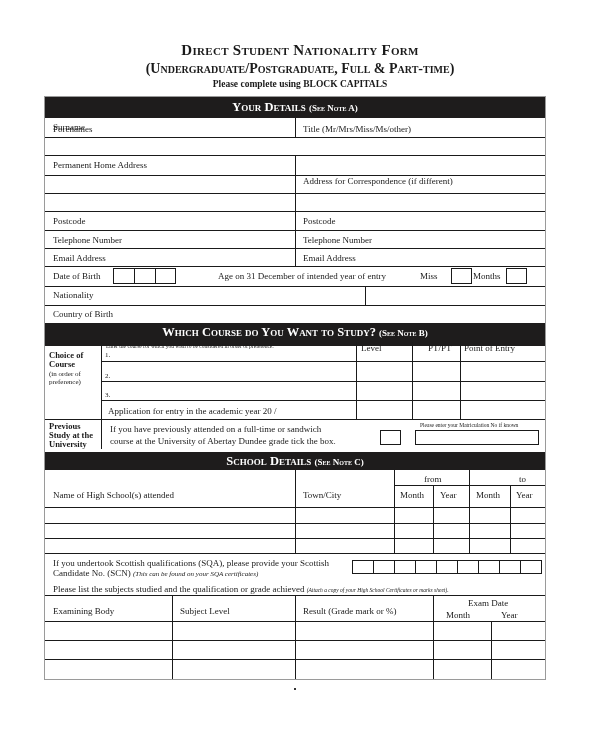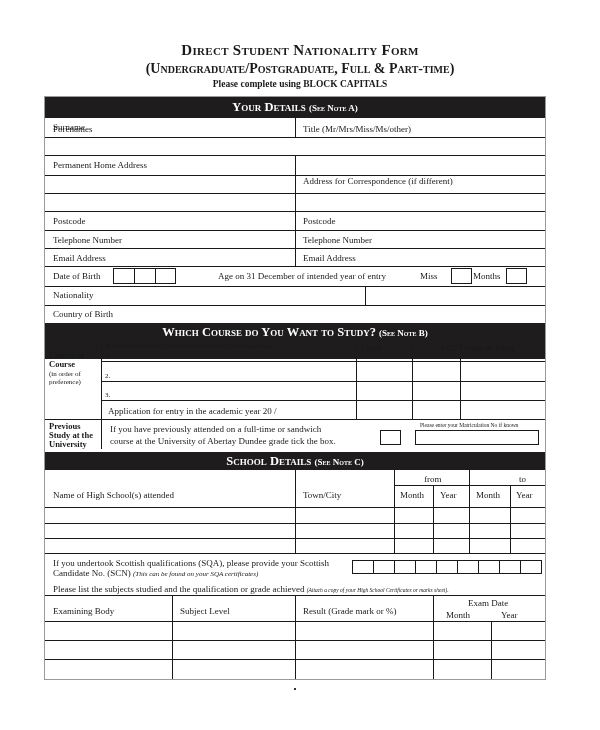--- a/index.html
+++ b/index.html
@@ -88,40 +88,40 @@
 <div class="abs lbl" style="left:473px; top:271px;">Months</div>
 <div class="abs box" style="left:506px; top:268px; width:21px; height:16px;"></div>
 
 <div class="abs lbl" style="left:53px; top:290px;">Nationality</div>
 <div class="abs" style="left:100px; top:287px; width:263px; height:17px;"></div>
 <div class="abs" style="left:367px; top:287px; width:176px; height:17px;"></div>
 
 <div class="abs lbl" style="left:53px; top:309px;">Country of Birth</div>
 <div class="abs" style="left:125px; top:306px; width:418px; height:16px;"></div>
 
-<div class="abs bar" style="left:45px; top:323px; width:500px; height:36px; line-height:19px;">
+<div class="abs bar" style="left:45px; top:323px; width:500px; height:23px; line-height:19px;">
   <span>Which Course do You Want to Study?</span>
   <span class="note">(See Note B)</span>
 </div>
 
 <div class="abs vl" style="left:101px; top:342px; height:107px;"></div>
 <div class="abs vl" style="left:356px; top:342px; height:77px;"></div>
 <div class="abs vl" style="left:412px; top:342px; height:77px;"></div>
 <div class="abs vl" style="left:460px; top:342px; height:77px;"></div>
 <div class="abs hl" style="left:101px; top:361px; width:444px;"></div>
 <div class="abs hl" style="left:101px; top:381px; width:444px;"></div>
 <div class="abs hl" style="left:101px; top:400px; width:444px;"></div>
 <div class="abs hl" style="left:45px; top:419px; width:500px;"></div>
 
 <div class="abs bold-lbl" style="left:49px; top:351px; width:50px;">Choice of Course</div>
 <div class="abs small-lbl" style="left:49px; top:370px; width:52px;">(in order of preference)</div>
 
 <div class="abs tiny" style="left:106px; top:343px;">Enter the course for which you wish to be considered in order of preference:</div>
 <div class="abs lbl" style="left:361px; top:343px;">Level</div>
-<div class="abs lbl" style="left:440px; top:343px;">PT/PT</div>
+<div class="abs lbl" style="left:428px; top:343px;">PT/PT</div>
 <div class="abs lbl" style="left:464px; top:343px;">Point of Entry</div>
 
 <div class="abs small-lbl" style="left:105px; top:351px;">1.</div>
 <div class="abs" style="left:112px; top:350px; width:242px; height:10px;"></div>
 <div class="abs small-lbl" style="left:105px; top:372px;">2.</div>
 <div class="abs" style="left:112px; top:363px; width:242px; height:17px;"></div>
 <div class="abs small-lbl" style="left:105px; top:391px;">3.</div>
 <div class="abs" style="left:112px; top:382px; width:242px; height:17px;"></div>
 
 <div class="abs lbl" style="left:108px; top:406px;">Application for entry in the academic year 20    /</div>

